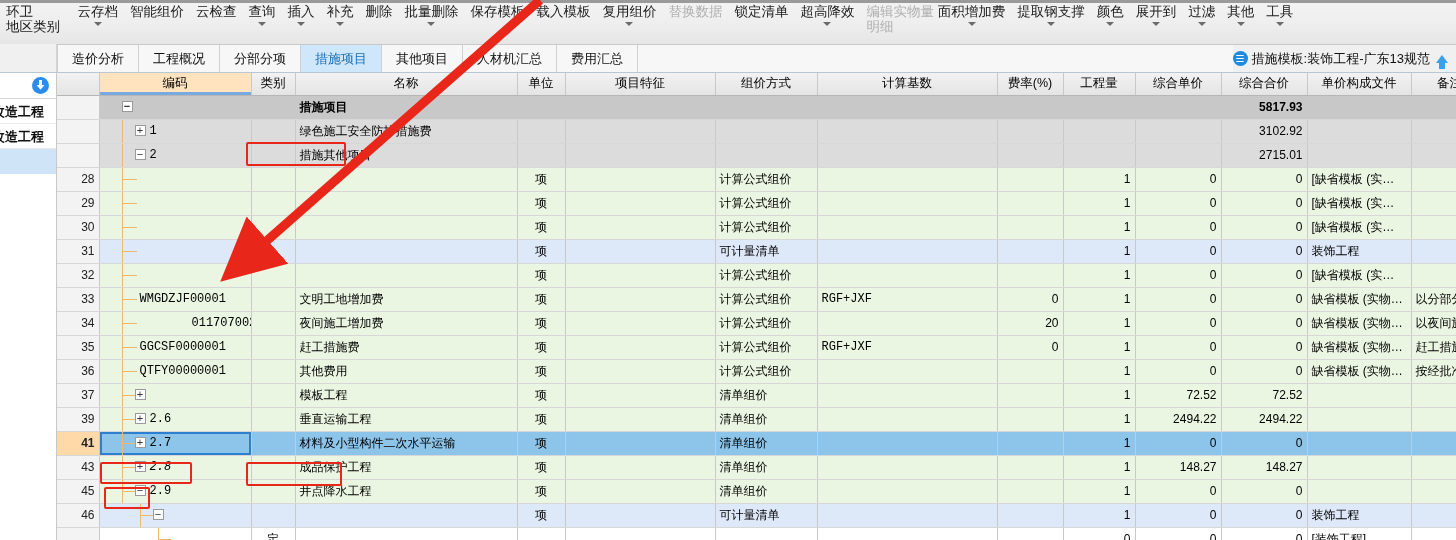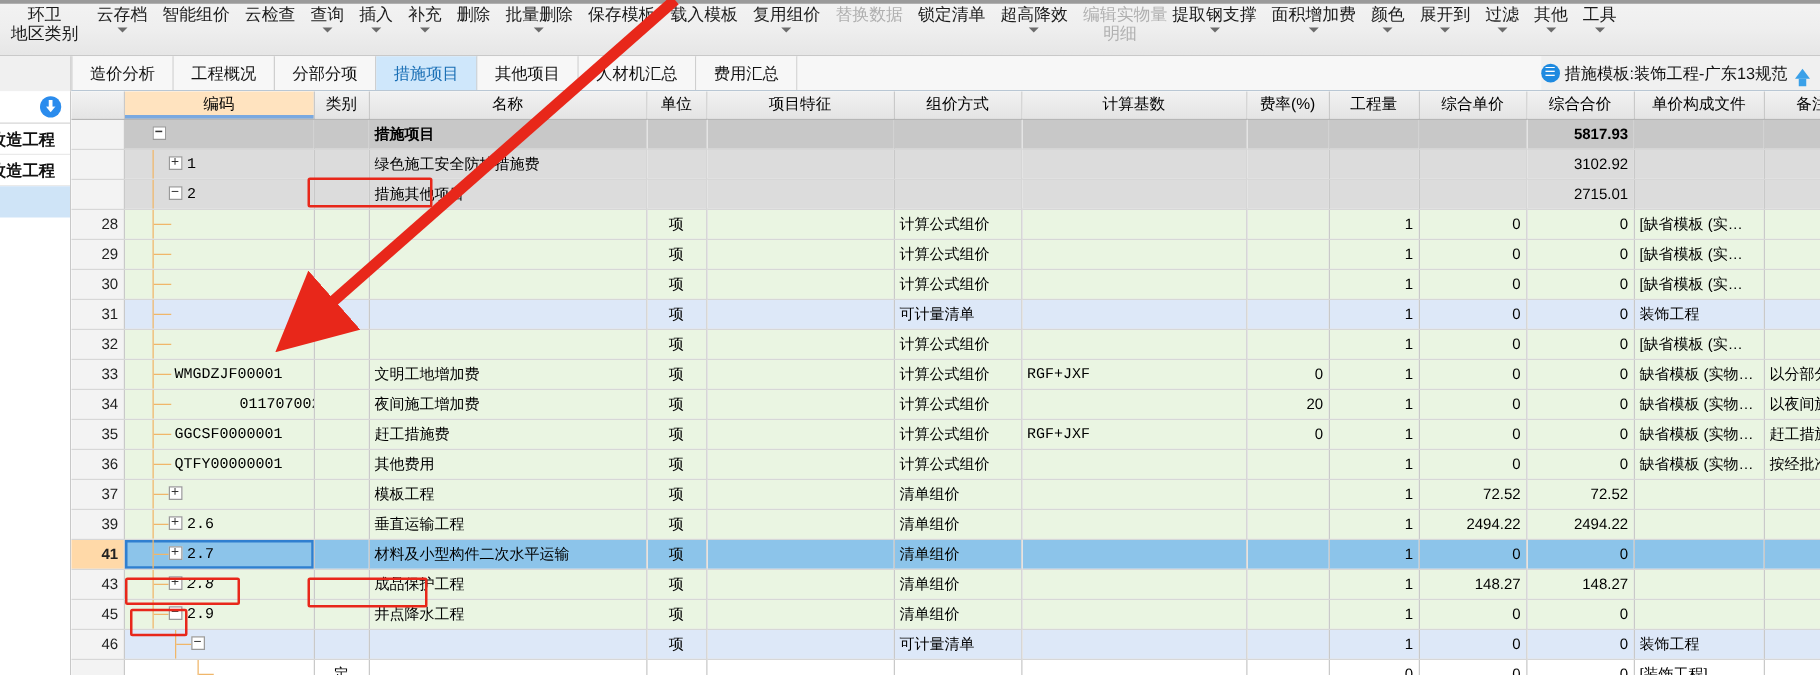--- a/index.html
+++ b/index.html
@@ -30,37 +30,37 @@
     display: flex; flex-direction: column;
     align-items: center; justify-content: flex-start;
     padding: 4px 6px 0 6px;
     font-size: 13.5px;
     color: #1a1a1a;
     line-height: 15px;
     white-space: nowrap;
     cursor: default;
     min-width: 0;
   }
-  .tb-item .lbl { text-align: center; }
+  .tb-item .lbl { }
   .tb-item.two-line .lbl { width: 4.4em; }
   .tb-item.disabled .lbl { color: #b0b0b0; }
   .tb-caret {
     width: 0; height: 0;
     border-left: 4px solid transparent;
     border-right: 4px solid transparent;
     border-top: 4px solid #6b6b6b;
     margin-top: 3px;
   }
 
   
   .tabbar {
     position: absolute; top: 45px; left: 0; width: 1456px; height: 28px;
     background: #f0f0f0;
     border-bottom: 1px solid #b9c7d4;
-    display: flex; 
+    display: flex; align-items: flex-end;
   }
   .tab-gutter { width: 57px; height: 28px; border-right: 1px solid #d4d4d4; background:#f0f0f0;}
   .tab {
     height: 27px; line-height: 27px;
     padding: 0 14px;
     font-size: 13px;
     border-right: 1px solid #cfcfcf;
     color: #111;
     background: #f7f7f7;
     cursor: default;
@@ -260,25 +260,25 @@
         <div class="lbl">锁定清单</div>
       </div>
       <div class="tb-item">
         <div class="lbl">超高降效</div>
         <div class="tb-caret"></div>
       </div>
       <div class="tb-item two-line disabled">
         <div class="lbl">编辑实物量<br>明细</div>
       </div>
       <div class="tb-item">
+        <div class="lbl">面积增加费</div>
+        <div class="tb-caret"></div>
+      </div>
+      <div class="tb-item">
         <div class="lbl">提取钢支撑</div>
-        <div class="tb-caret"></div>
-      </div>
-      <div class="tb-item">
-        <div class="lbl">面积增加费</div>
         <div class="tb-caret"></div>
       </div>
       <div class="tb-item">
         <div class="lbl">颜色</div>
         <div class="tb-caret"></div>
       </div>
       <div class="tb-item">
         <div class="lbl">展开到</div>
         <div class="tb-caret"></div>
       </div>

